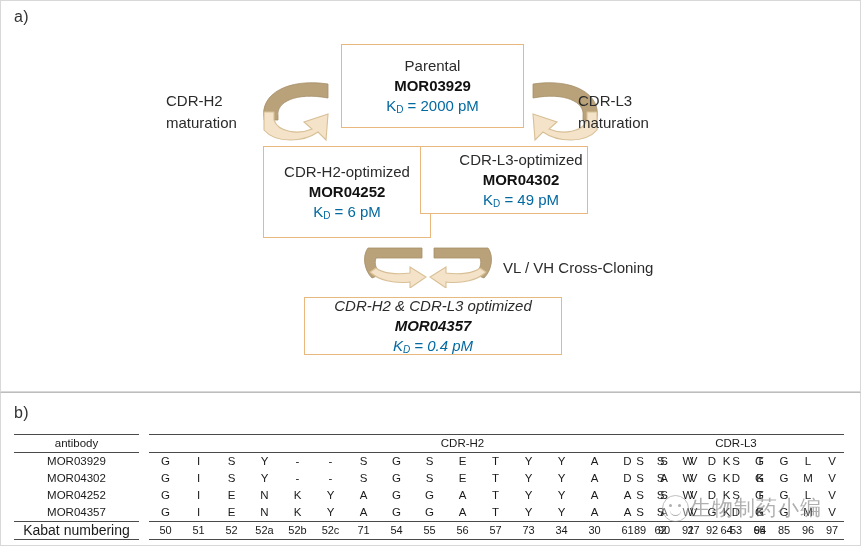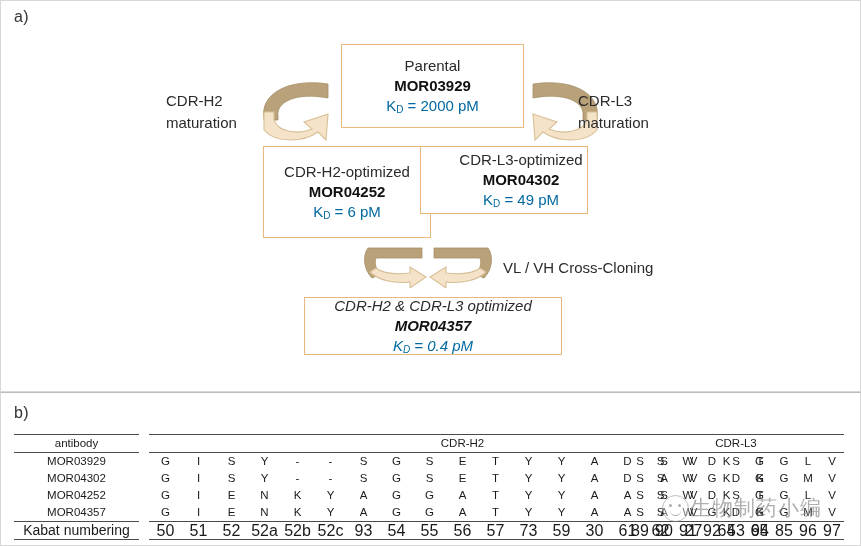--- a/index.html
+++ b/index.html
@@ -57,21 +57,21 @@
   #tbl-ab{position:absolute;left:14px;top:0px;width:125px;}
   #tbl-ab td{text-align:center;font-size:11.5px;}
   #tbl-ab .hdr{font-size:11.5px;}
   #tbl-ab .kabat{font-size:14px;}
 
   
   #tbl-h2{position:absolute;left:149px;top:0px;}
   #tbl-l3{position:absolute;left:628px;top:0px;}
   #tbl-h2 td,#tbl-l3 td{width:33px;}
   #tbl-l3 td{width:24px;}
-  #tbl-h2 td.num,#tbl-l3 td.num{font-size:16px;}
+  #tbl-h2 td.num,#tbl-l3 td.num{font-size:11px;}
   .grp-title{font-size:11.5px;text-align:center;}
 
   
   .rule-top{border-top:1.6px solid #4a4a4a;}
   .rule-bot{border-bottom:1.6px solid #4a4a4a;}
   .dbl-under{border-bottom:1.1px solid #4a4a4a;}
   .row-sep-top{border-top:1.6px solid #4a4a4a;}
 
   
   .watermark{position:absolute;left:662px;top:493px;width:190px;height:30px;
@@ -272,27 +272,27 @@
             <td class="dbl-under">K</td>
             <td class="dbl-under">G</td>
           </tr>
         <tr class="num-row">
             <td class="num rule-bot">50</td>
             <td class="num rule-bot">51</td>
             <td class="num rule-bot">52</td>
             <td class="num rule-bot">52a</td>
             <td class="num rule-bot">52b</td>
             <td class="num rule-bot">52c</td>
-            <td class="num rule-bot">93</td>
+            <td class="num rule-bot">71</td>
             <td class="num rule-bot">54</td>
             <td class="num rule-bot">55</td>
             <td class="num rule-bot">56</td>
             <td class="num rule-bot">57</td>
             <td class="num rule-bot">73</td>
-            <td class="num rule-bot">59</td>
+            <td class="num rule-bot">34</td>
             <td class="num rule-bot">30</td>
             <td class="num rule-bot">61</td>
             <td class="num rule-bot">62</td>
             <td class="num rule-bot">27</td>
             <td class="num rule-bot">64</td>
             <td class="num rule-bot">65</td>
           </tr>
       </tbody>
     </table>
 

